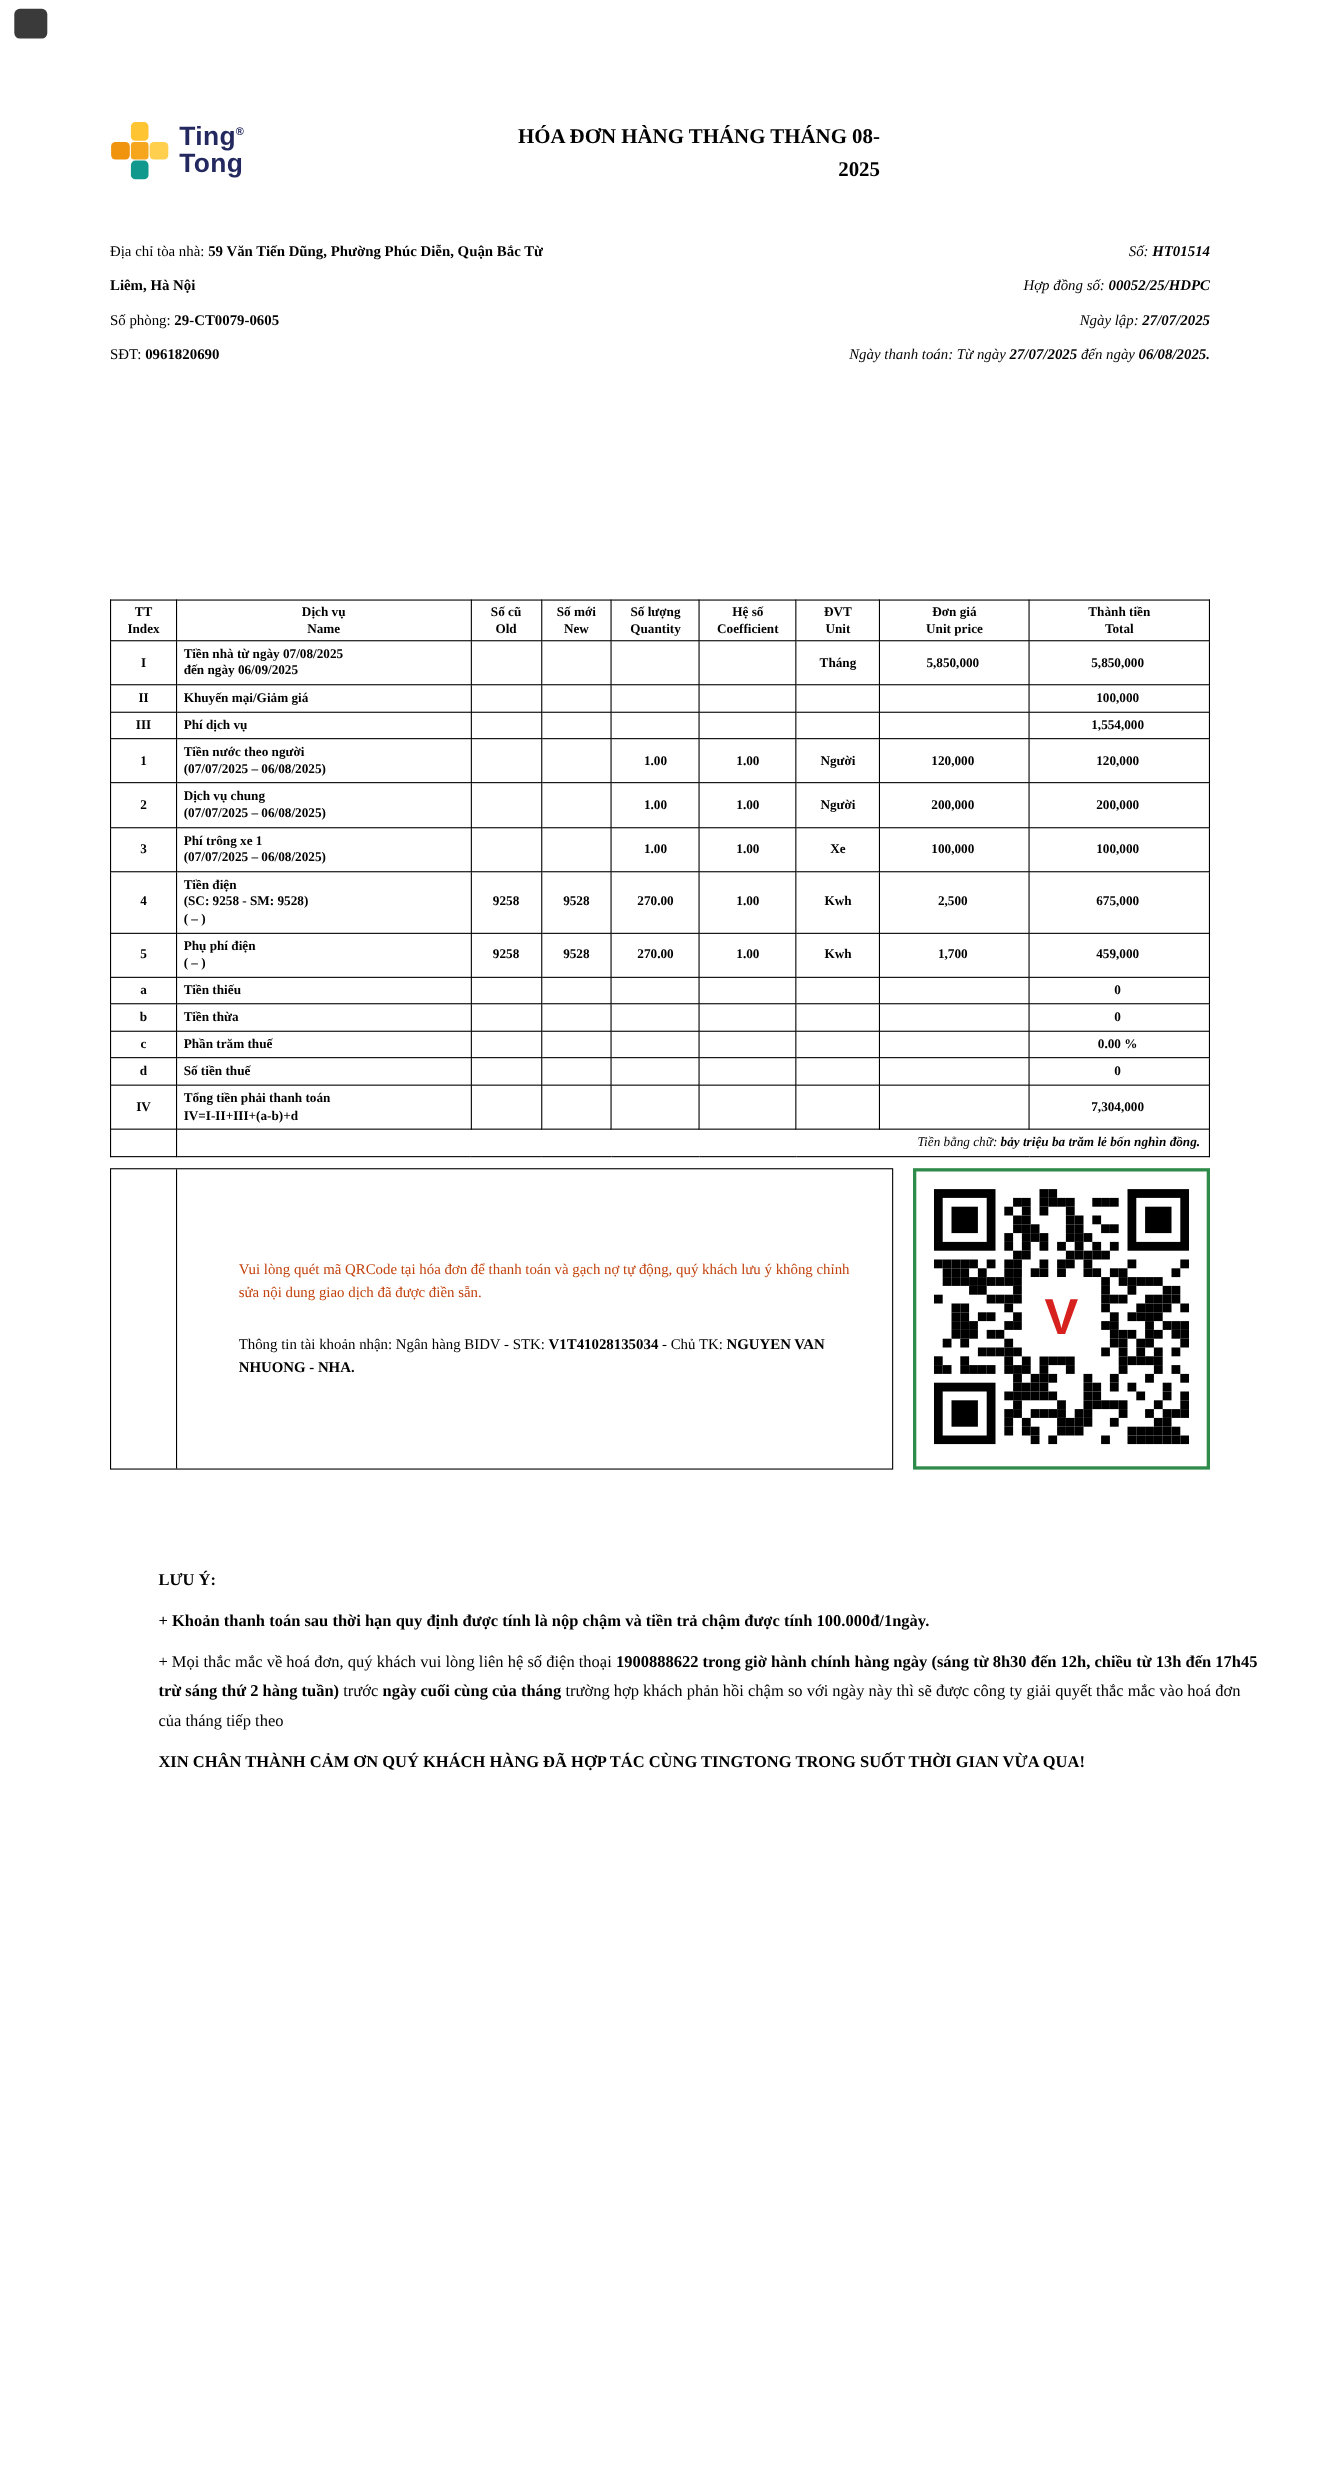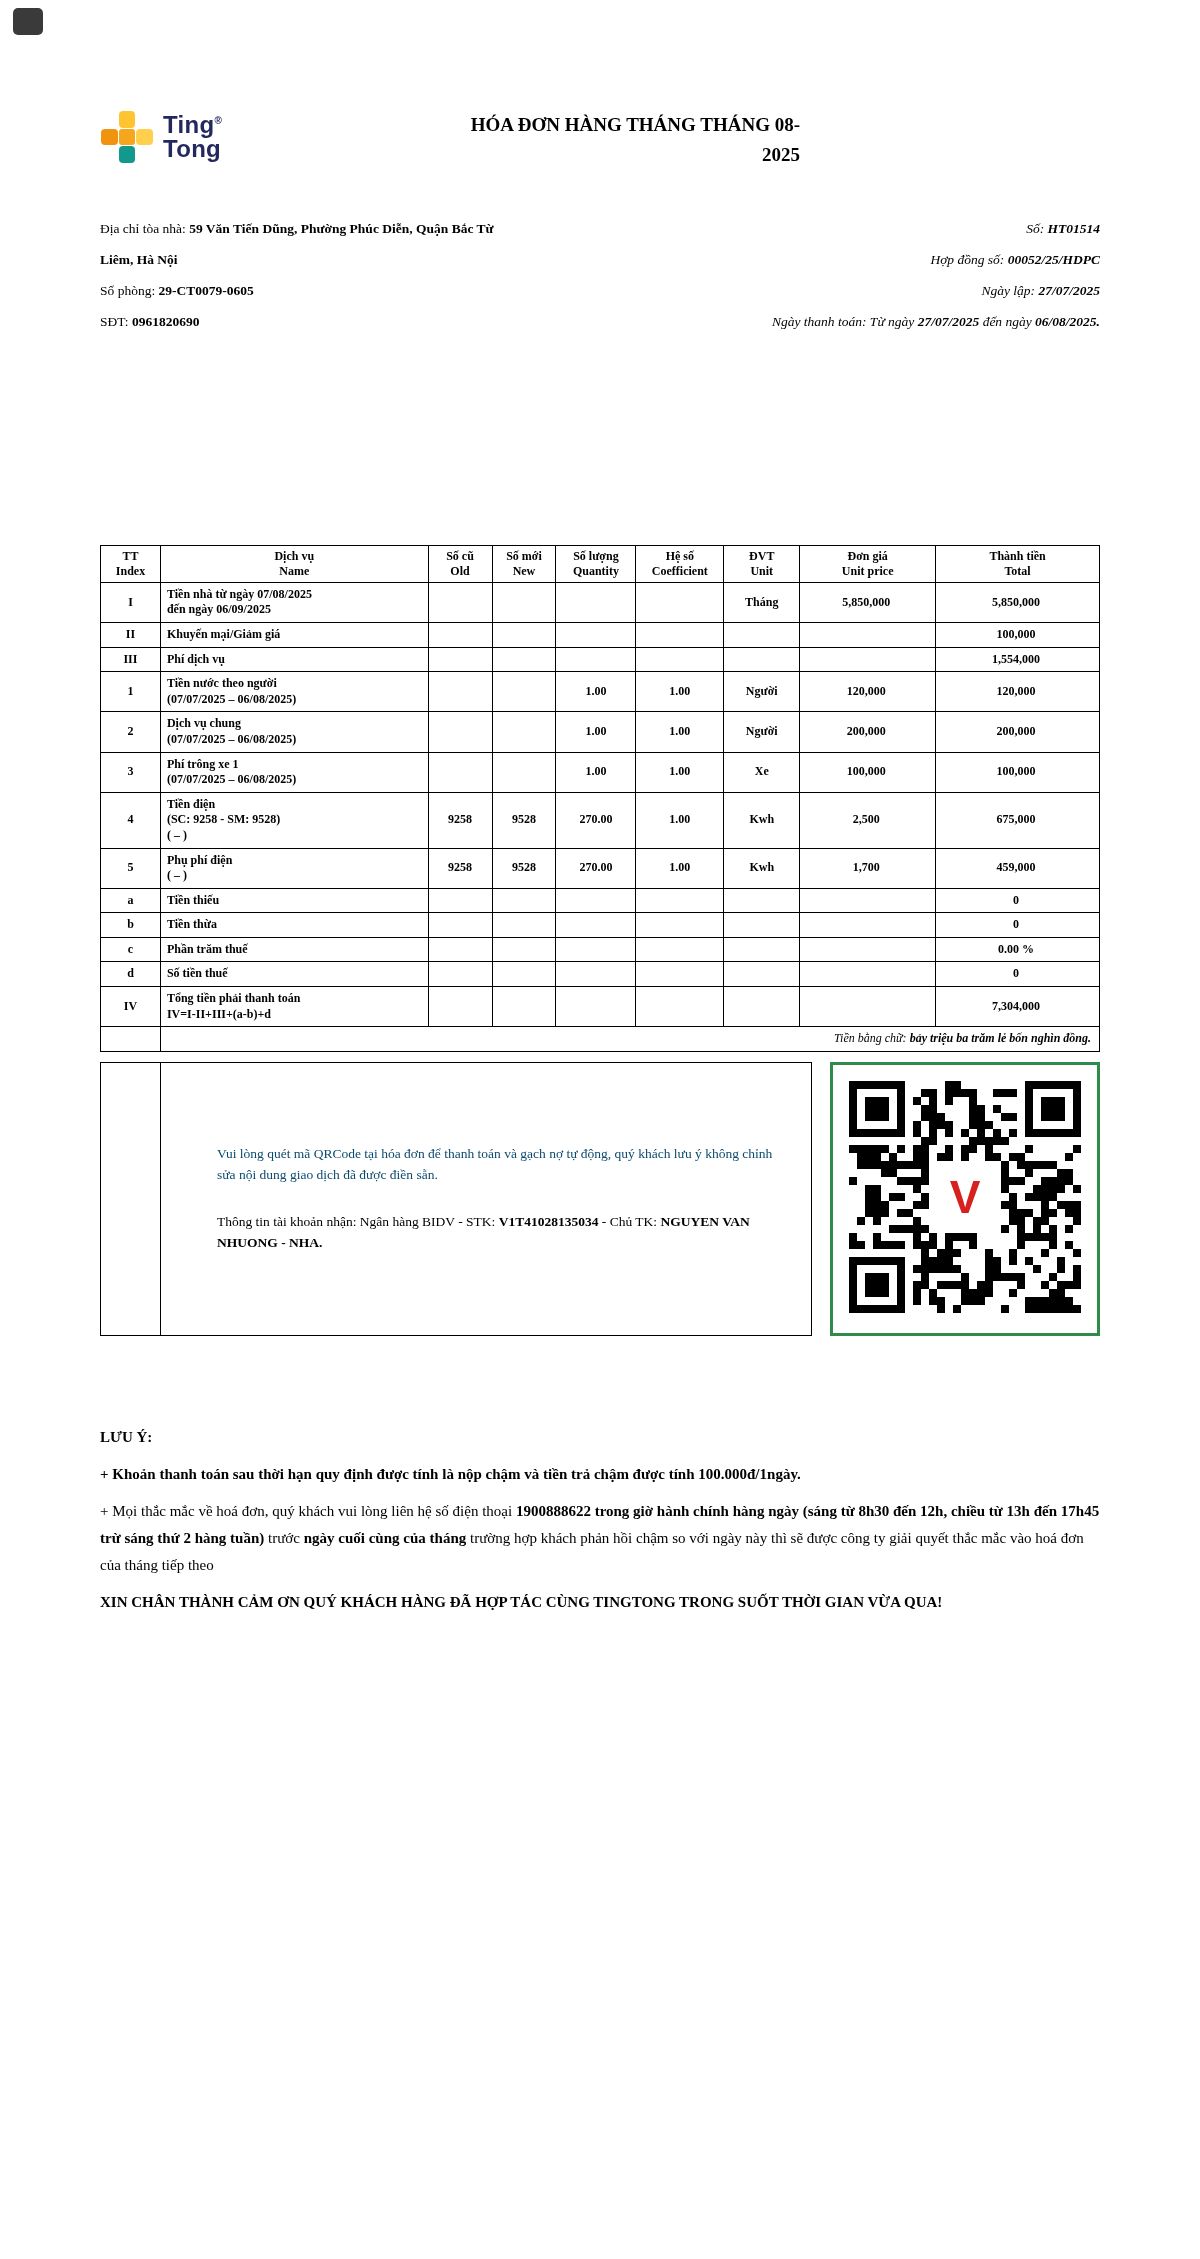--- a/index.html
+++ b/index.html
@@ -46,29 +46,29 @@
   .words-row td { font-weight:normal; }
   .words-row .words { font-style:italic; text-align:right; padding:4px 8px; }
   
   .qr-section { display:flex; margin-top:10px; gap:18px; width:1000px; }
   .note-box { width:712px; min-height:274px; border:1px solid #000; display:flex; }
   .note-spacer { width:60px; border-right:1px solid #000; }
   .note-content {
     flex:1; padding:20px 22px 20px 56px; display:flex; flex-direction:column;
     justify-content:center; font-size:13.5px; line-height:1.55;
   }
-  .note-red { color:#0c4a6e; margin:0 0 26px 0; }
+  .note-red { color:#c2410c; margin:0 0 26px 0; }
   .note-account { margin:0; }
   .qr-frame {
     width:270px; height:274px; border:3px solid #2e8b4a; background:#fff;
     padding:16px; flex:none;
   }
   .qr-frame svg { width:232px; height:232px; display:block; }
   
-  .footer { margin-top:88px; width:1000px; font-size:15px; line-height:1.8; }
+  .footer { margin-top:88px; width:1000px; font-size:15px; line-height:1.8;margin-left:44px; }
   .footer p { margin:0 0 10px 0; }
   .fb { font-weight:bold; }
 </style>
 </head>
 <body>
 
 <div class="page">
 
   <div class="corner-marker"></div>
 

